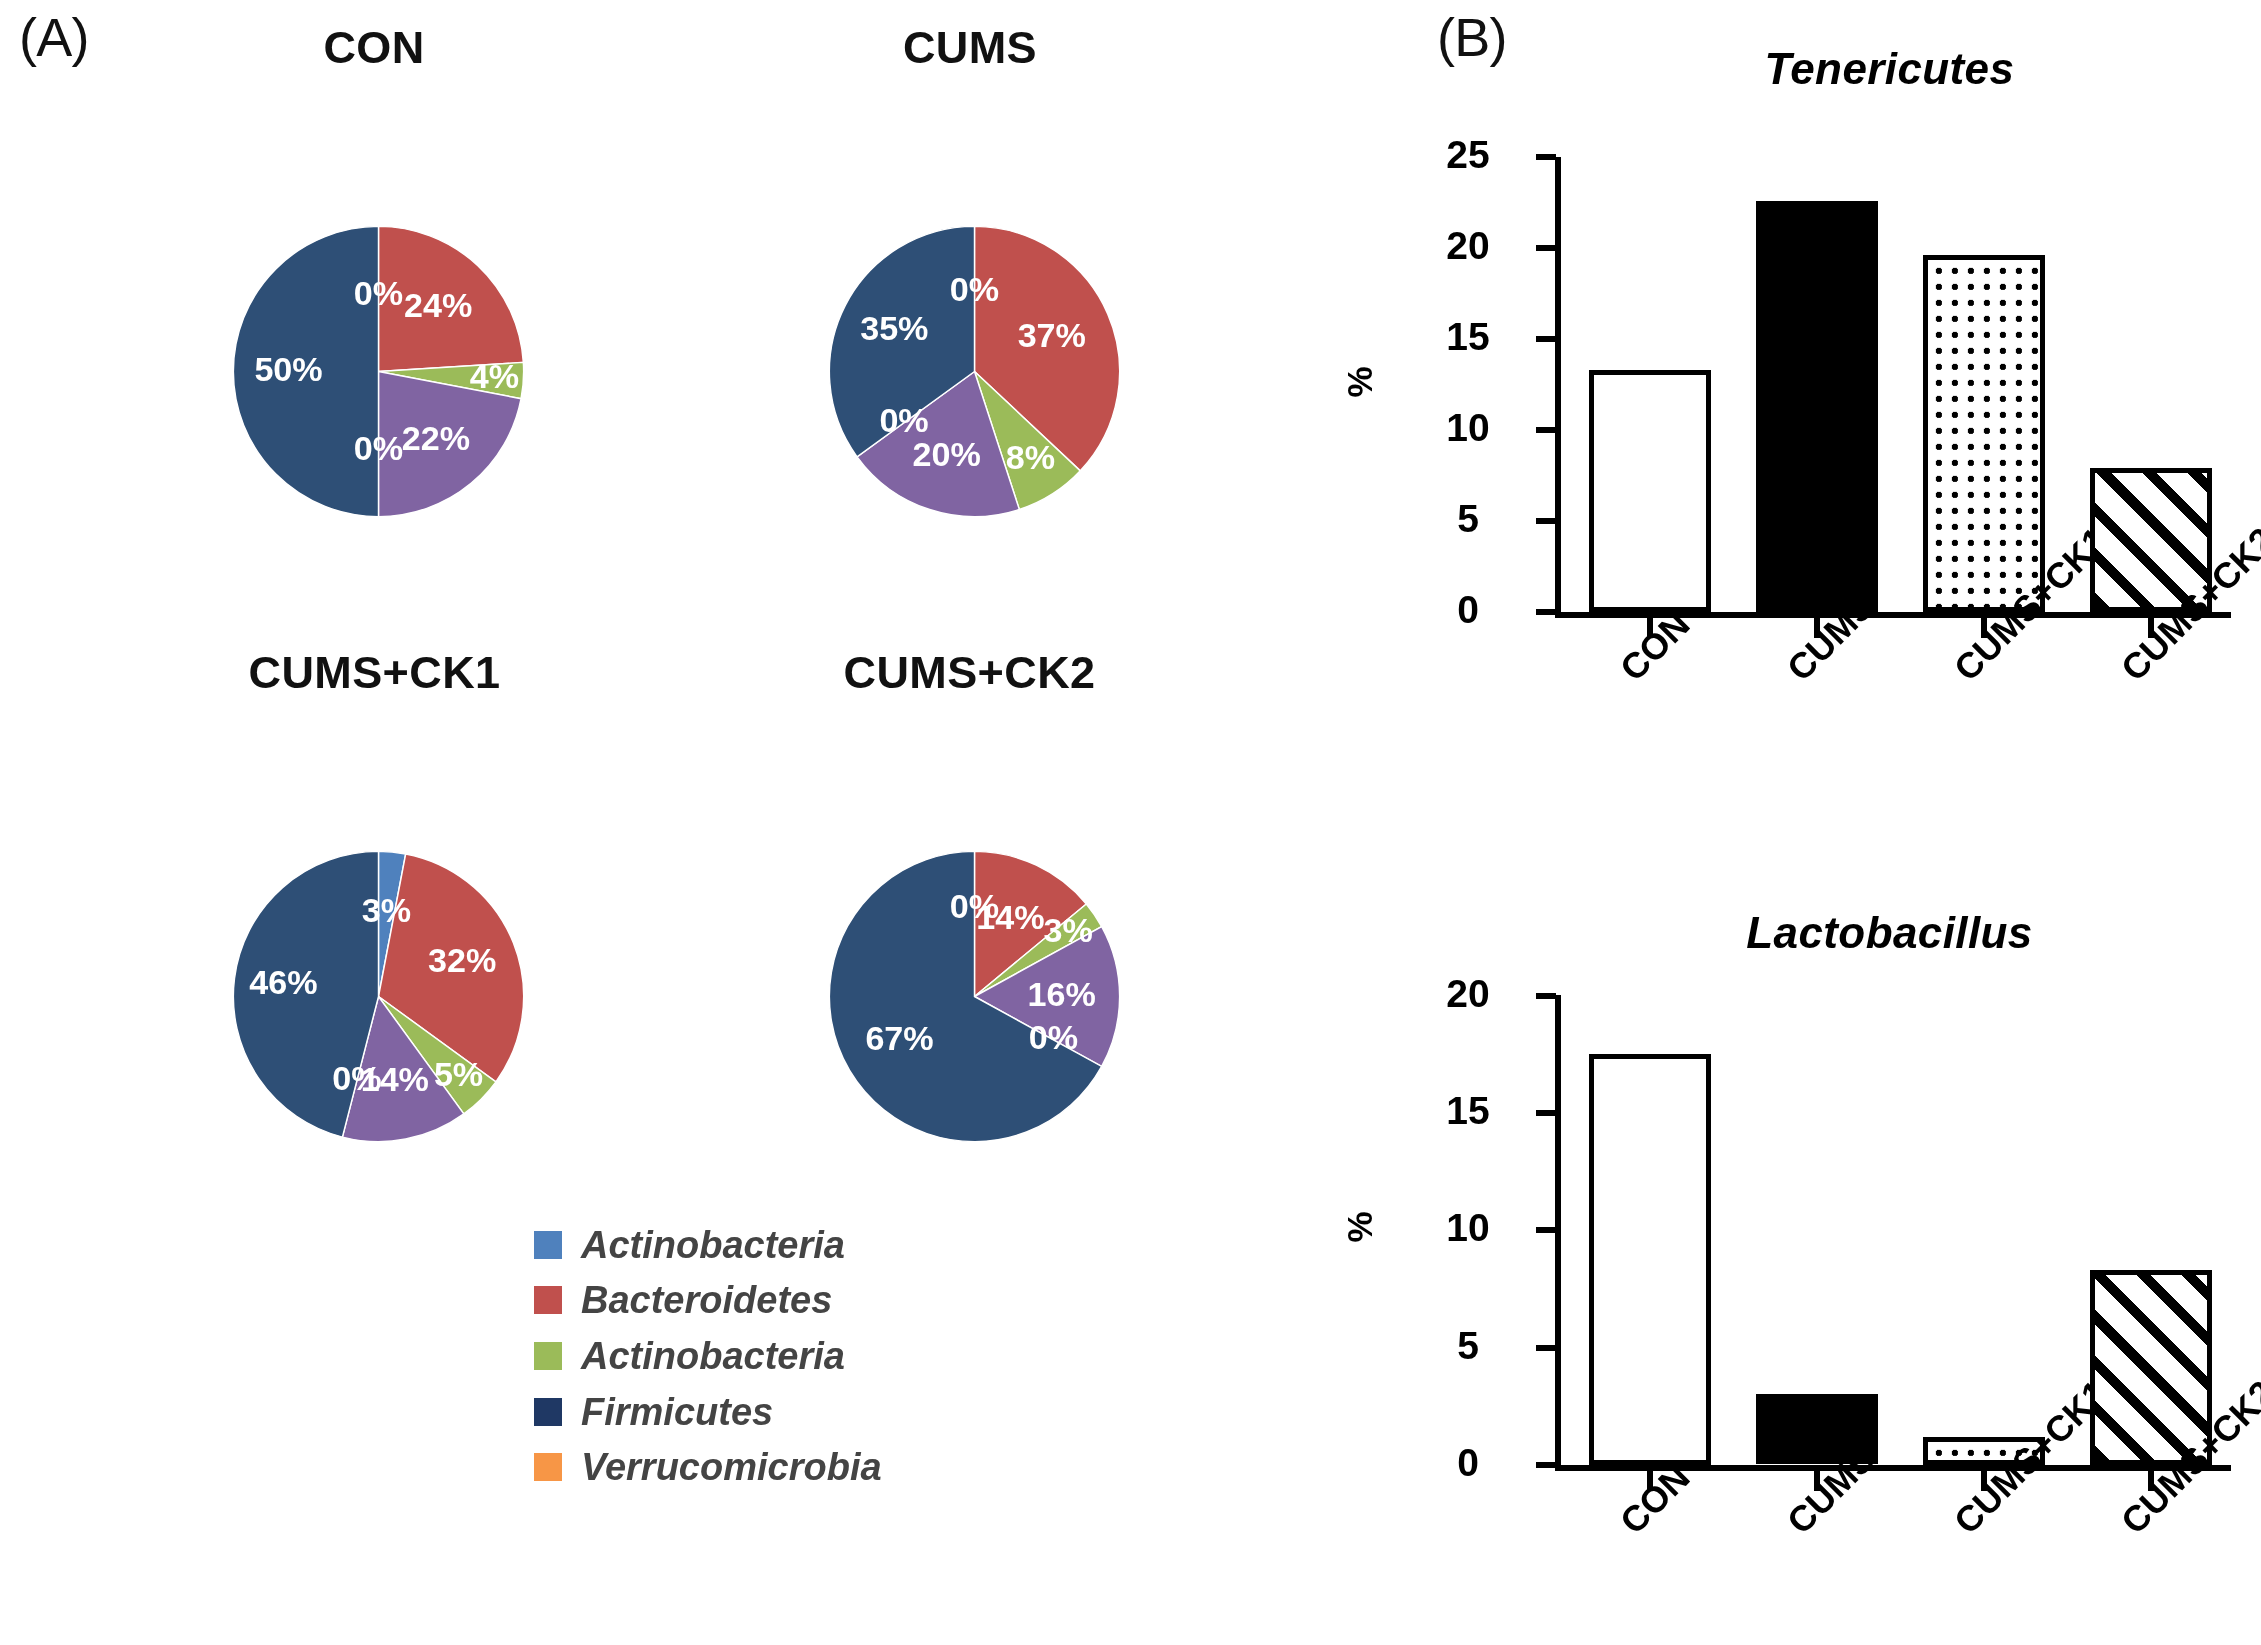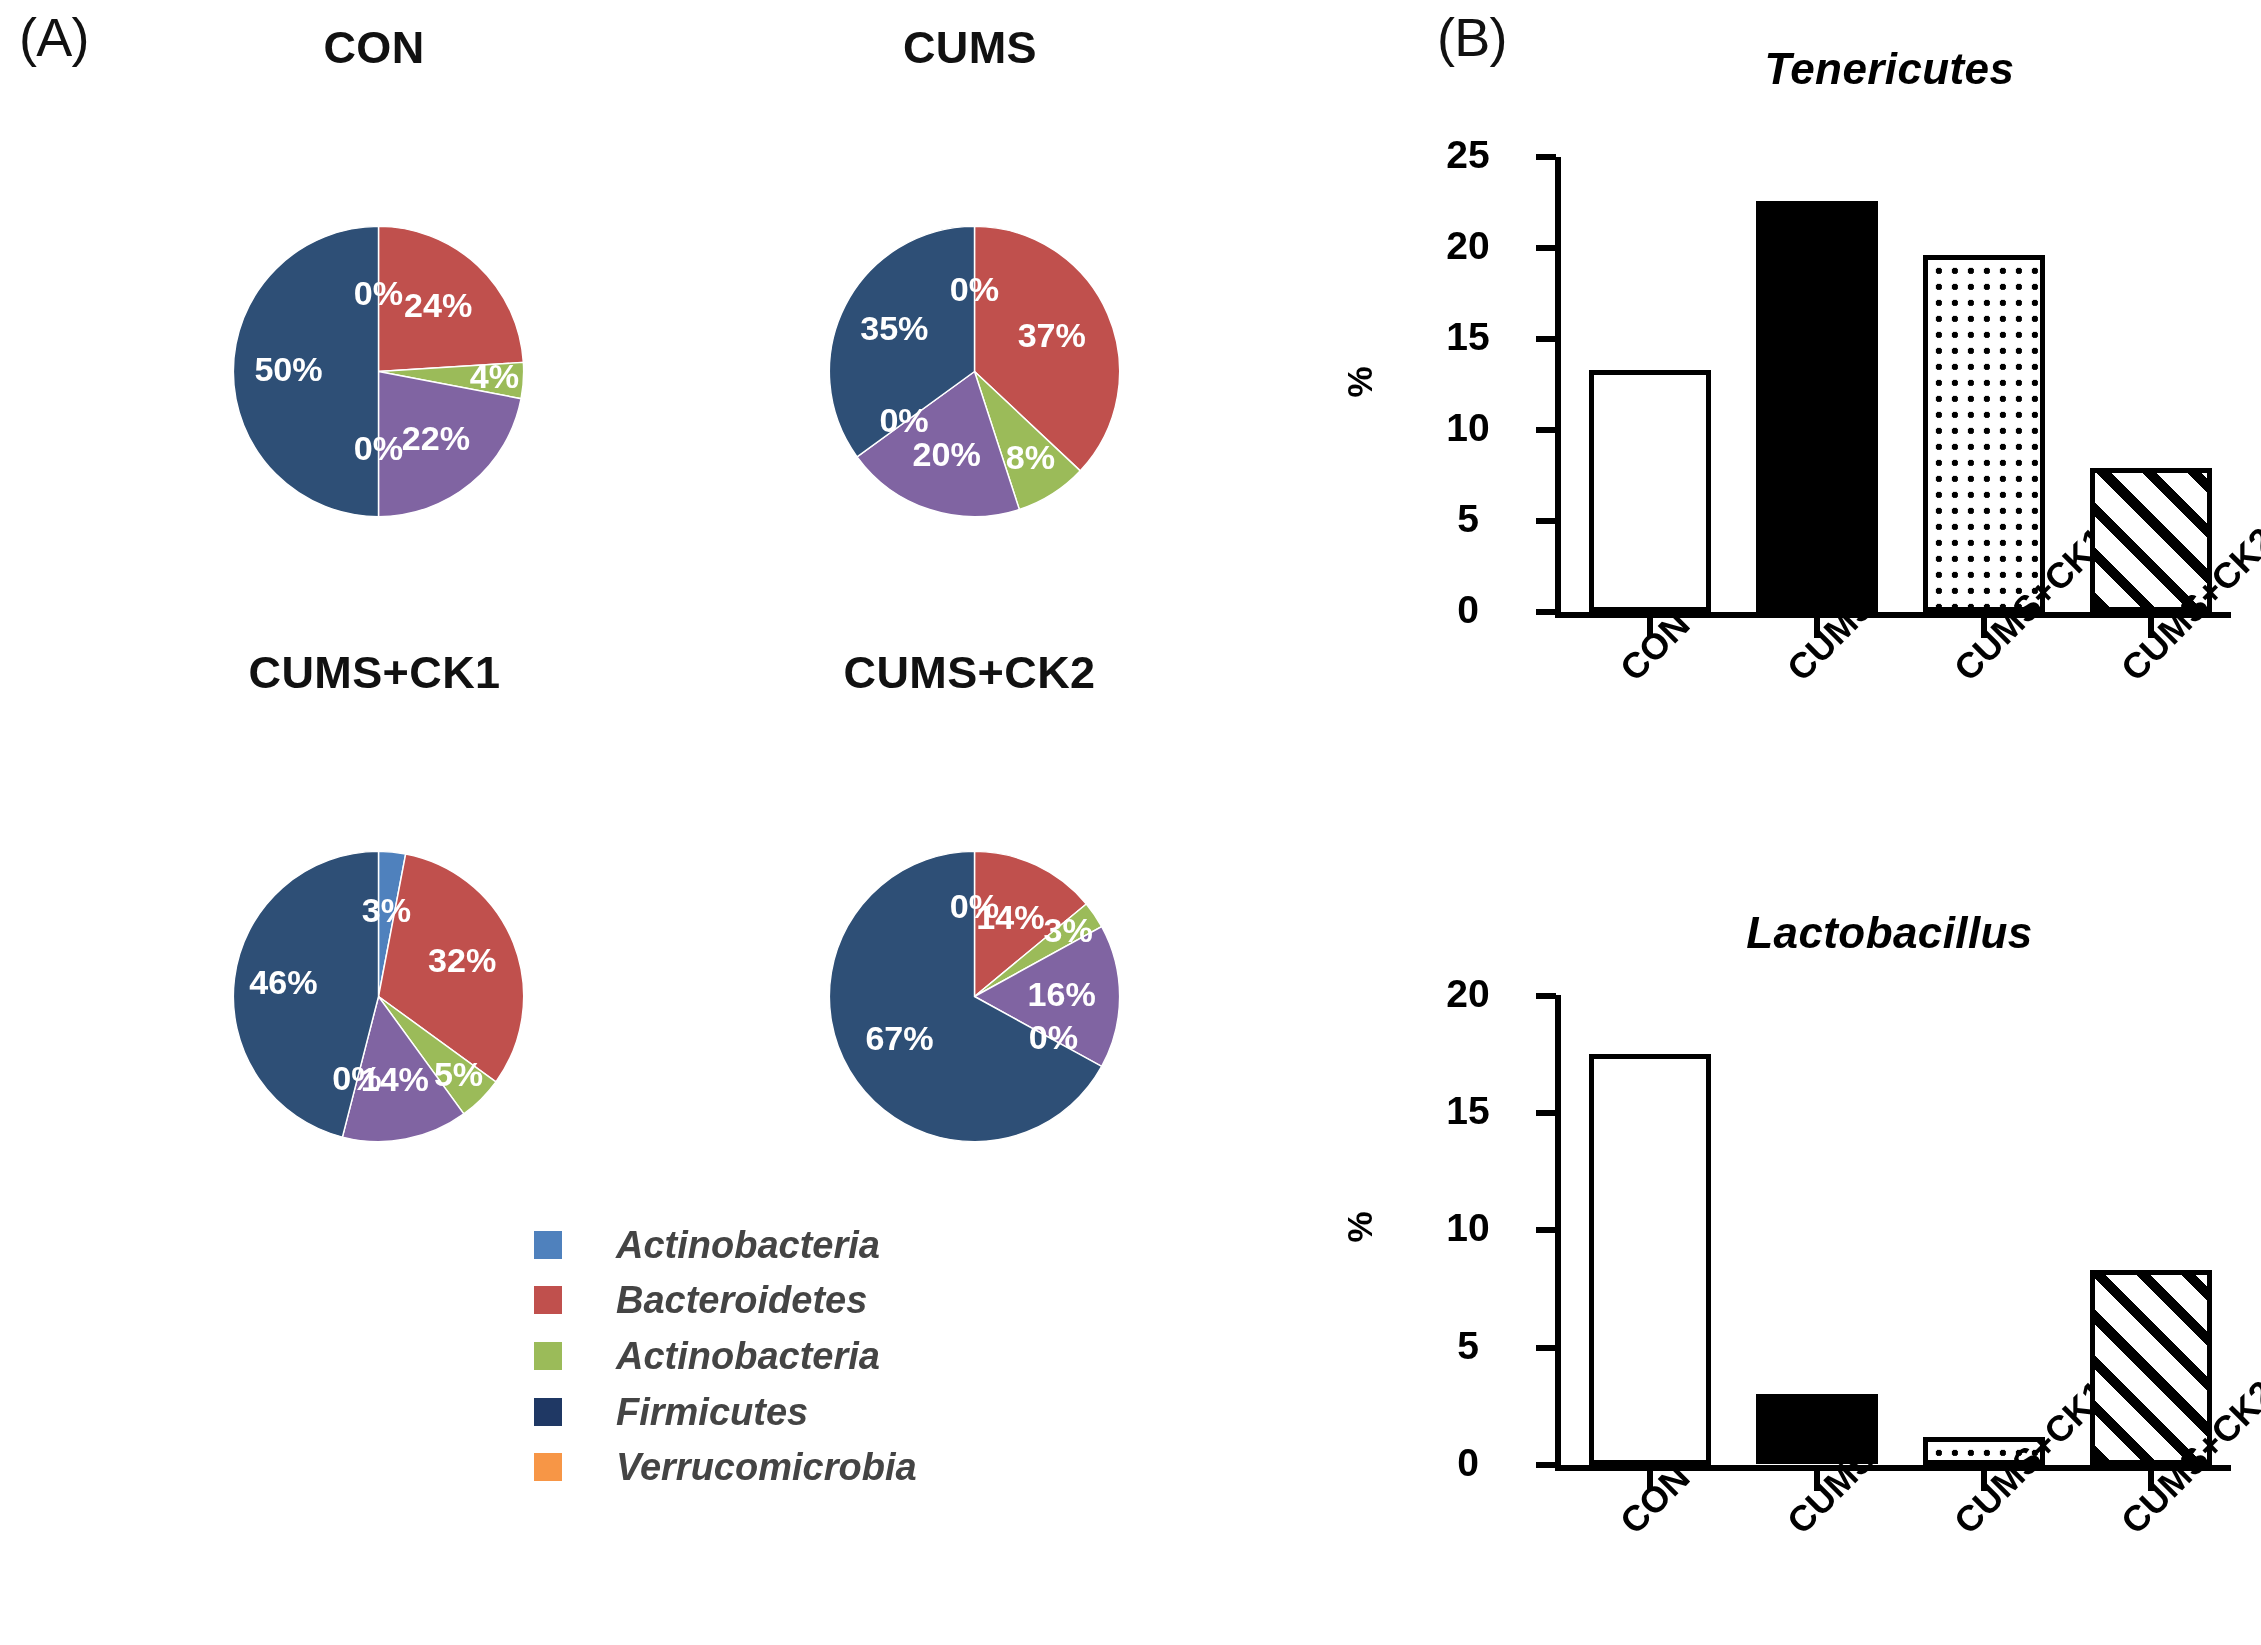--- a/index.html
+++ b/index.html
@@ -31,21 +31,21 @@
     paint-order:stroke;
     text-anchor:middle;dominant-baseline:middle;
   }
 
   
   #legend{position:absolute;}
   .leg-row{display:flex;align-items:center;height:47px;margin-bottom:8.7px;}
   .leg-sw{width:28px;height:28px;flex:none;margin-right:19px;}
   .leg-txt{
     font-size:38px;font-style:italic;font-weight:bold;
-    color:#444444;white-space:nowrap;line-height:1;margin-left:35px;
+    color:#444444;white-space:nowrap;line-height:1;
   }
 
   
   .bar-title{
     font-size:44px;font-style:italic;font-weight:bold;text-align:center;
     color:#000;letter-spacing:0.4px;
   }
   .bc{position:absolute;}
   .axis-num{
     font-size:39px;font-weight:bold;color:#000;

